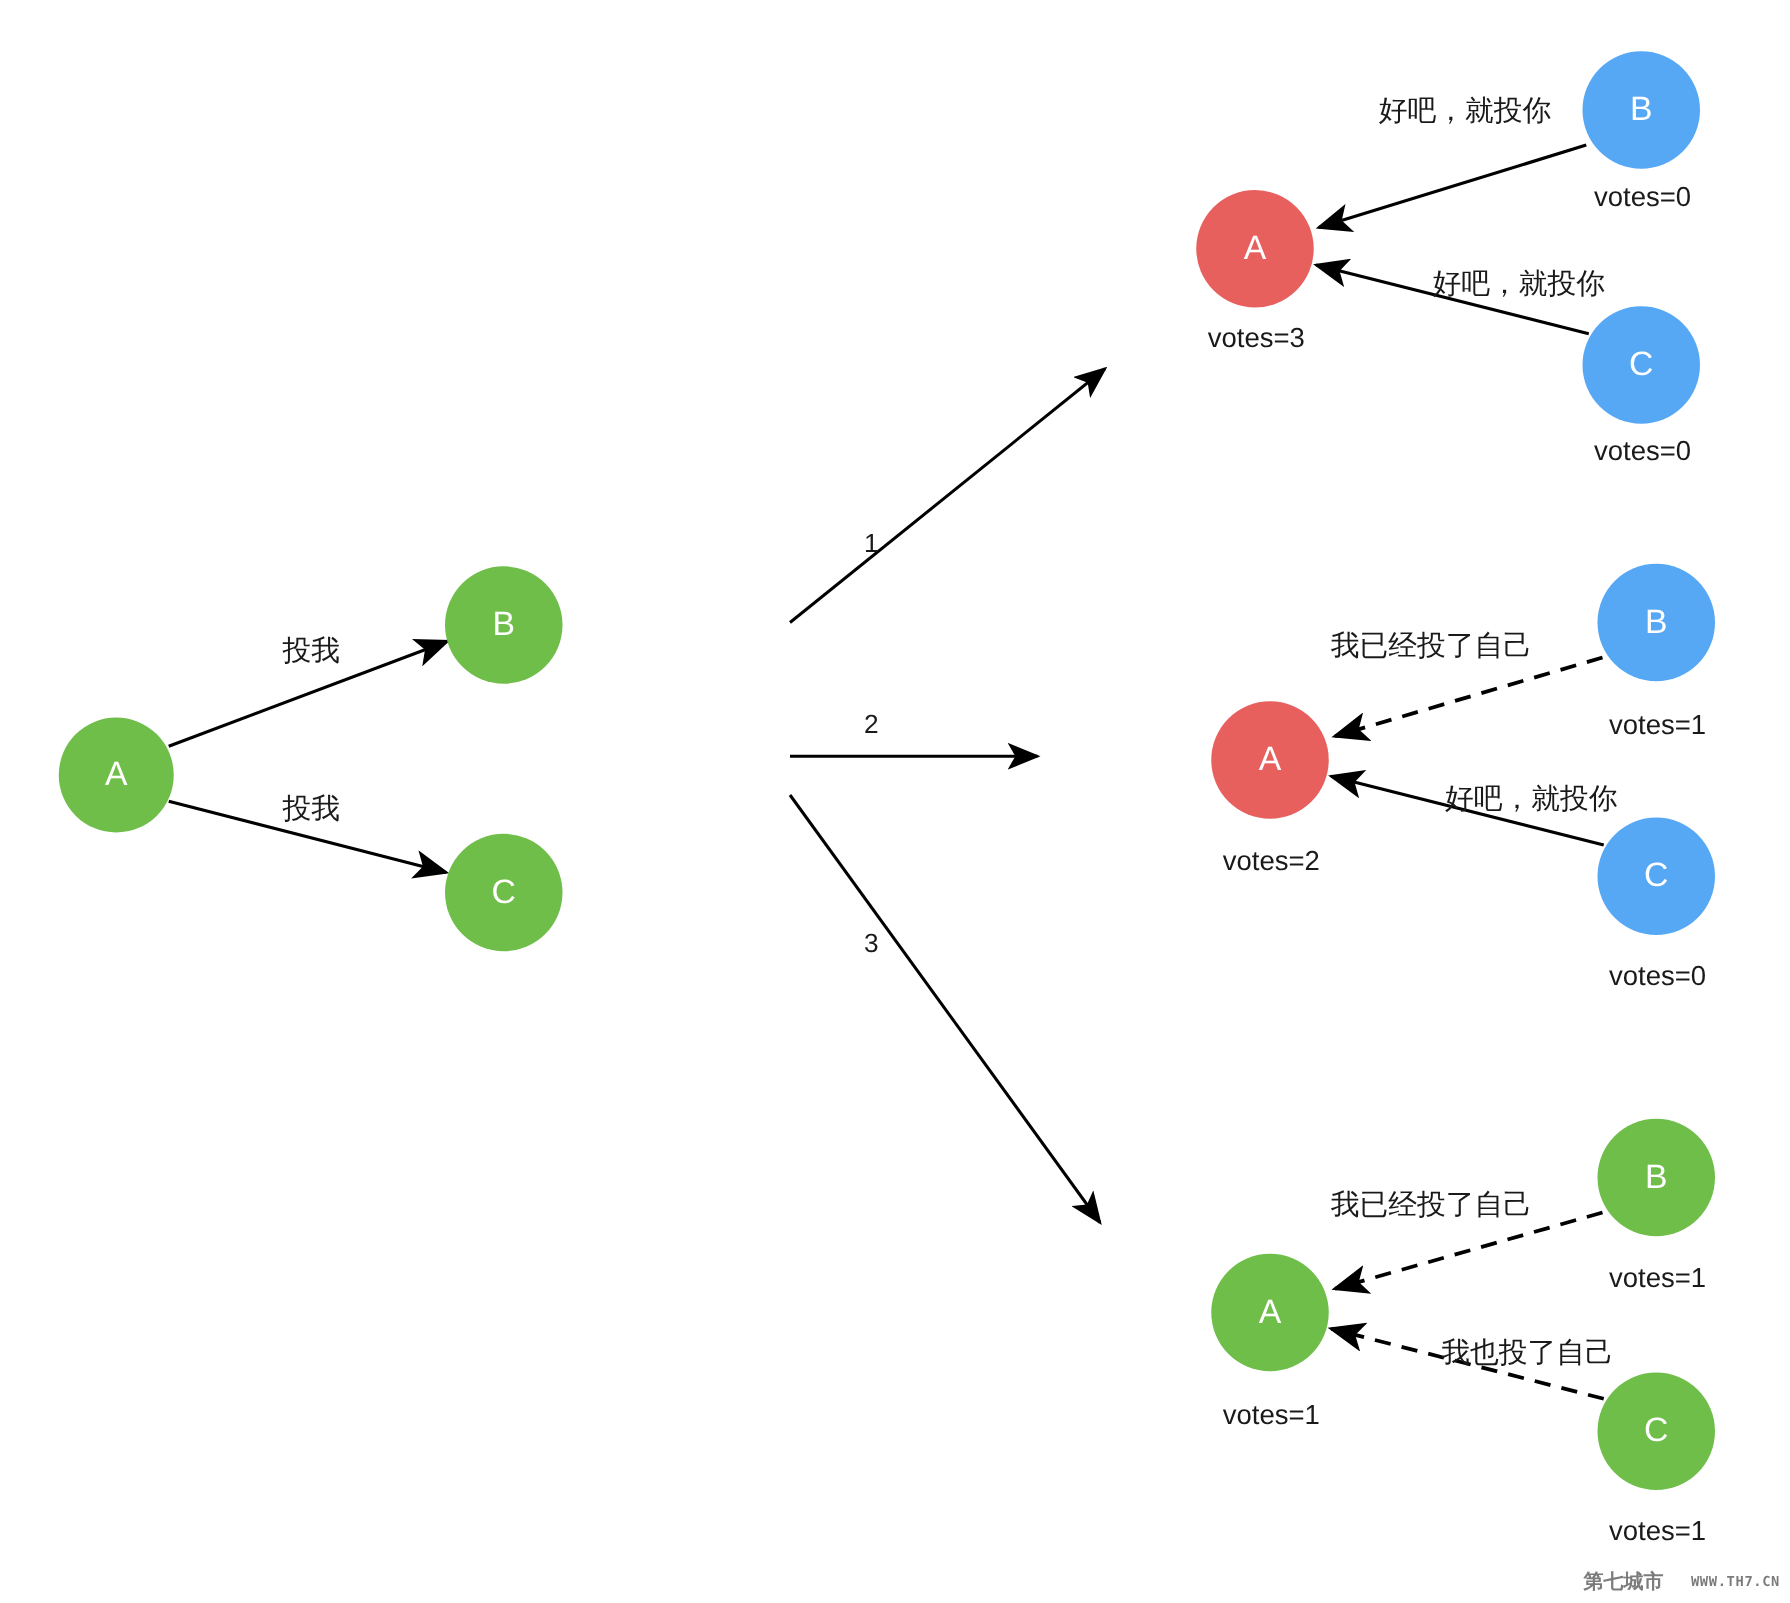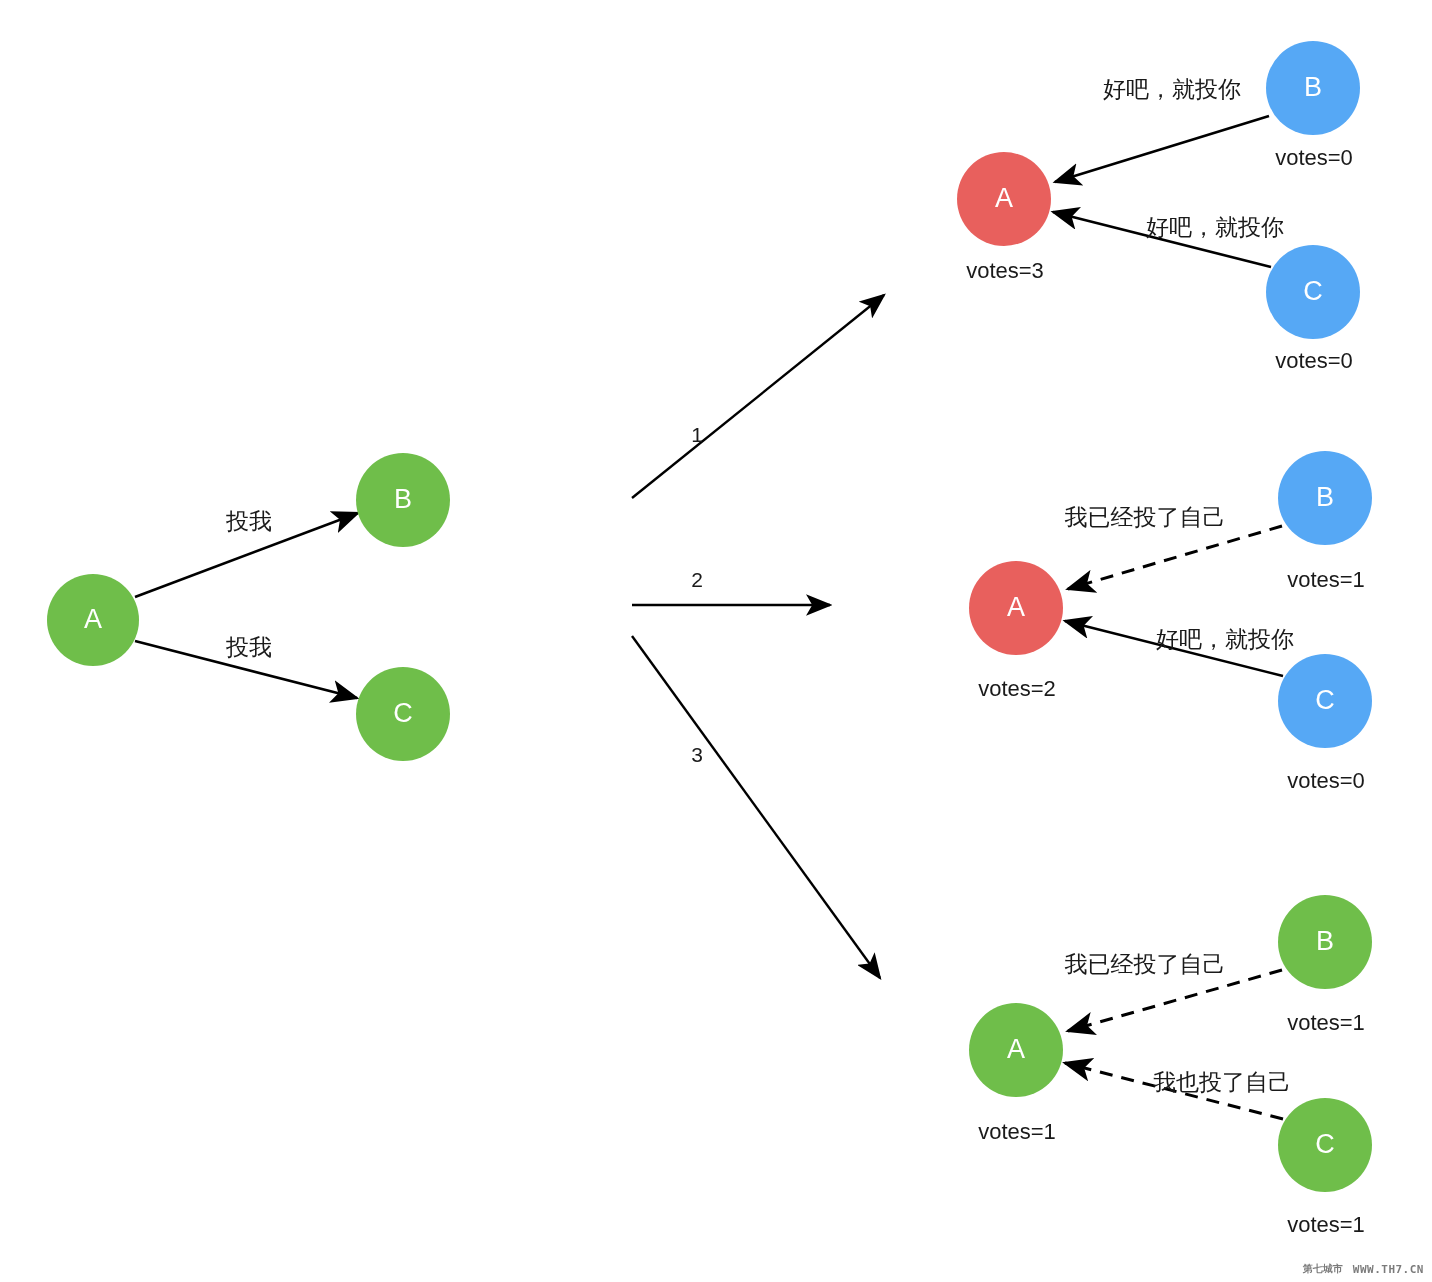--- a/index.html
+++ b/index.html
@@ -76,31 +76,32 @@
     right: 8px;
     bottom: 6px;
     display: flex;
     align-items: center;
     gap: 10px;
     opacity: 0.62;
     pointer-events: none;
   }
   #watermark .wm-cn {
     font-family: "DejaVu Sans", "Liberation Sans", sans-serif;
-    font-size: 10px;
+    font-size: 16px;
     font-weight: bold;
     color: #2b2b2b;
     letter-spacing: 0px;
   }
   #watermark .wm-url {
     font-family: "DejaVu Sans Mono", "Liberation Mono", monospace;
     font-size: 11px;
     font-weight: bold;
     color: #2b2b2b;
     letter-spacing: 0.5px;
+    margin-left: 12px;
   }
 </style>
 </head>
 <body>
 
 <div id="diagram-root">
 
   <svg id="diagram-svg" viewBox="0 0 1432 1282">
     <defs>
       <marker id="arrowhead" markerWidth="11" markerHeight="9" refX="10" refY="4.5" orient="auto" markerUnits="strokeWidth">

